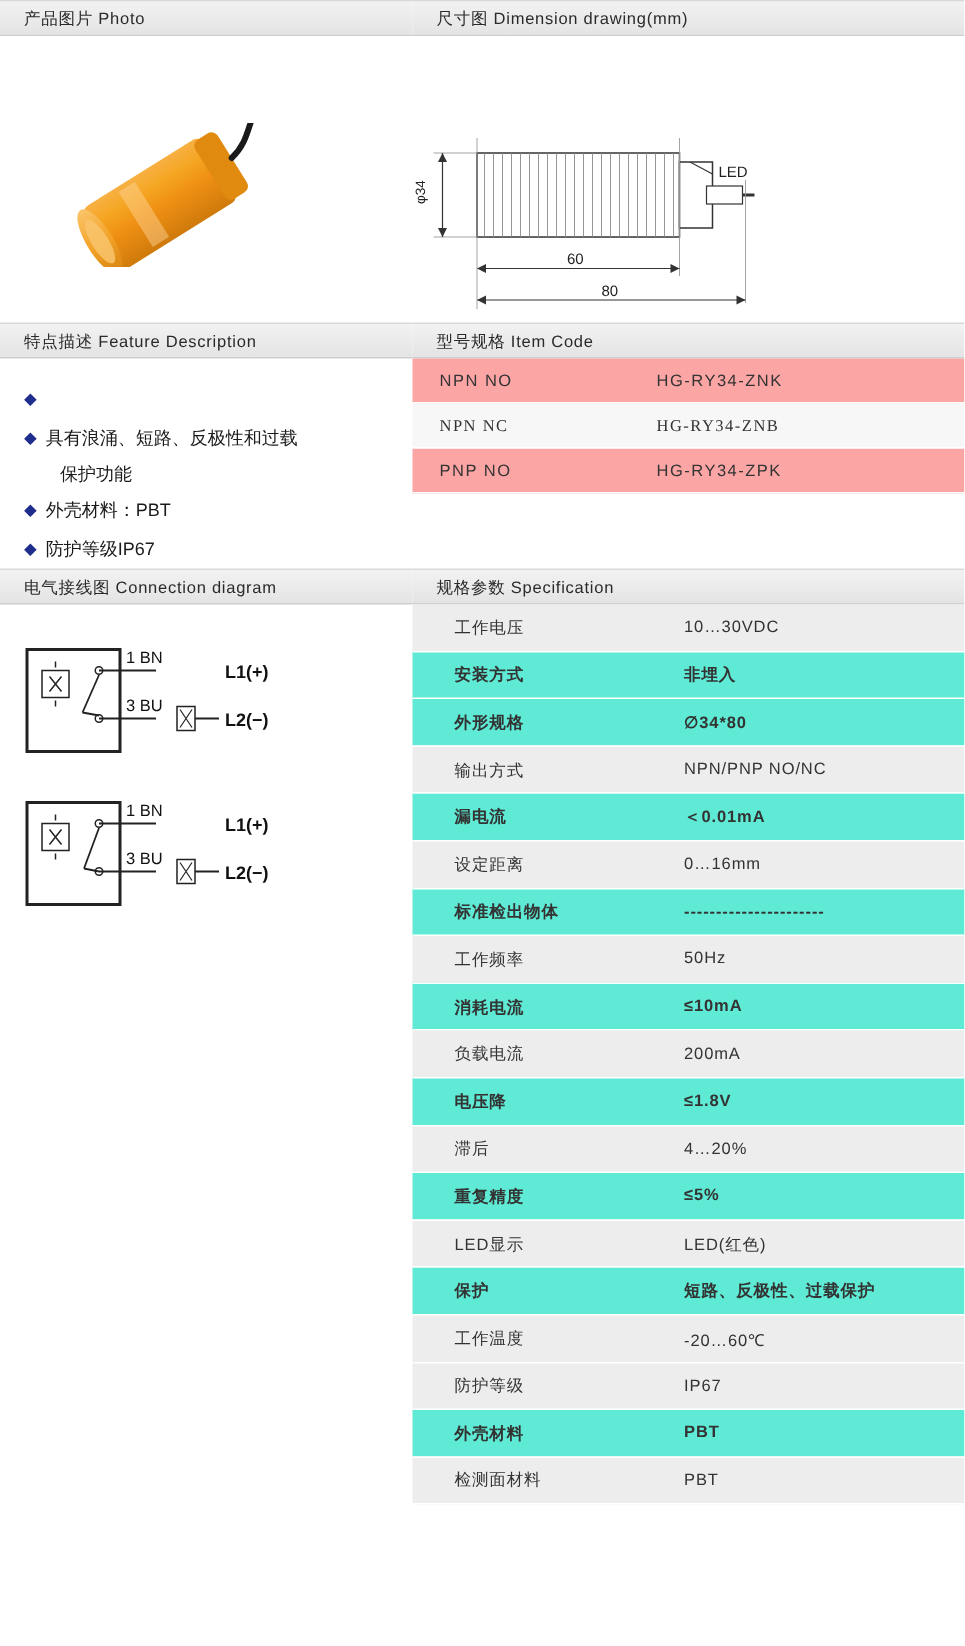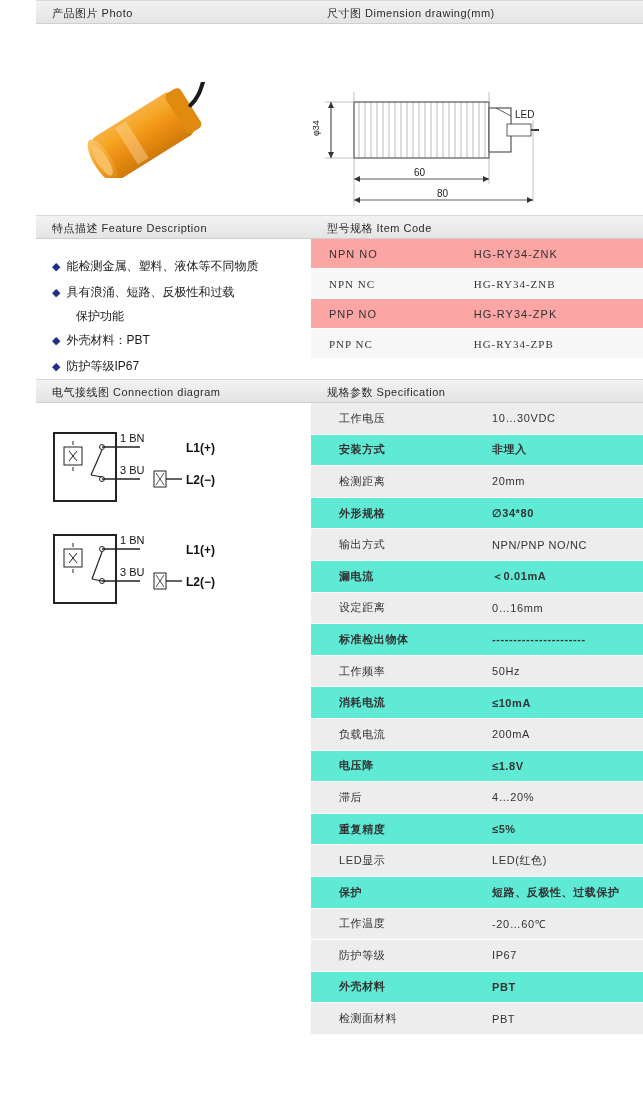--- a/index.html
+++ b/index.html
@@ -9,21 +9,20 @@
     font-family:"Liberation Sans", sans-serif;
     color:#231f20;
     -webkit-font-smoothing:antialiased;
   }
   .page{
     position:relative;
     width:643px;
     height:1097px;
     overflow:hidden;
     box-sizing:border-box;
-    padding-left:36px;
   }
   .hdr{
     background:linear-gradient(to bottom,#f2f2f2,#e4e4e4);
     border-top:1px solid #d9d9d9;
     border-bottom:1px solid #cfcfcf;
     font-size:11px;
     letter-spacing:.5px;
     color:#2a2a2a;
     height:24px;
     line-height:24px;
@@ -182,21 +181,20 @@
     </div>
   </div>
 
   <div class="row">
 
     <div class="col-l">
       <div class="hdr">特点描述 Feature Description</div>
       <div class="feat-list">
         <div class="fl">
             <span class="dia">◆</span>
-            <span>能检测金属、塑料、液体等不同物质</span>
           </div>
         <div class="fl">
             <span class="dia">◆</span>
             <span>具有浪涌、短路、反极性和过载</span>
           </div>
         <div class="feat-sub">保护功能</div>
         <div class="fl">
             <span class="dia">◆</span>
             <span>外壳材料：PBT</span>
           </div>
@@ -215,24 +213,20 @@
             <td>NPN NO</td>
             <td class="c2">HG-RY34-ZNK</td>
           </tr>
           <tr class="even">
             <td>NPN NC</td>
             <td class="c2">HG-RY34-ZNB</td>
           </tr>
           <tr class="odd">
             <td>PNP NO</td>
             <td class="c2">HG-RY34-ZPK</td>
-          </tr>
-          <tr class="even">
-            <td>PNP NC</td>
-            <td class="c2">HG-RY34-ZPB</td>
           </tr>
         </tbody>
       </table>
     </div>
   </div>
 
   <div class="row">
 
     <div class="col-l">
       <div class="hdr">电气接线图 Connection diagram</div>
@@ -283,24 +277,20 @@
       <table class="spec-table">
         <tbody id="spec-body">
             <tr class="odd">
               <td class="k">工作电压</td>
               <td class="v">10…30VDC</td>
             </tr>
             <tr class="even">
               <td class="k">安装方式</td>
               <td class="v">非埋入</td>
             </tr>
-            <tr class="odd">
-              <td class="k">检测距离</td>
-              <td class="v">20mm</td>
-            </tr>
             <tr class="even">
               <td class="k">外形规格</td>
               <td class="v">∅34*80</td>
             </tr>
             <tr class="odd">
               <td class="k">输出方式</td>
               <td class="v">NPN/PNP NO/NC</td>
             </tr>
             <tr class="even">
               <td class="k">漏电流</td>

